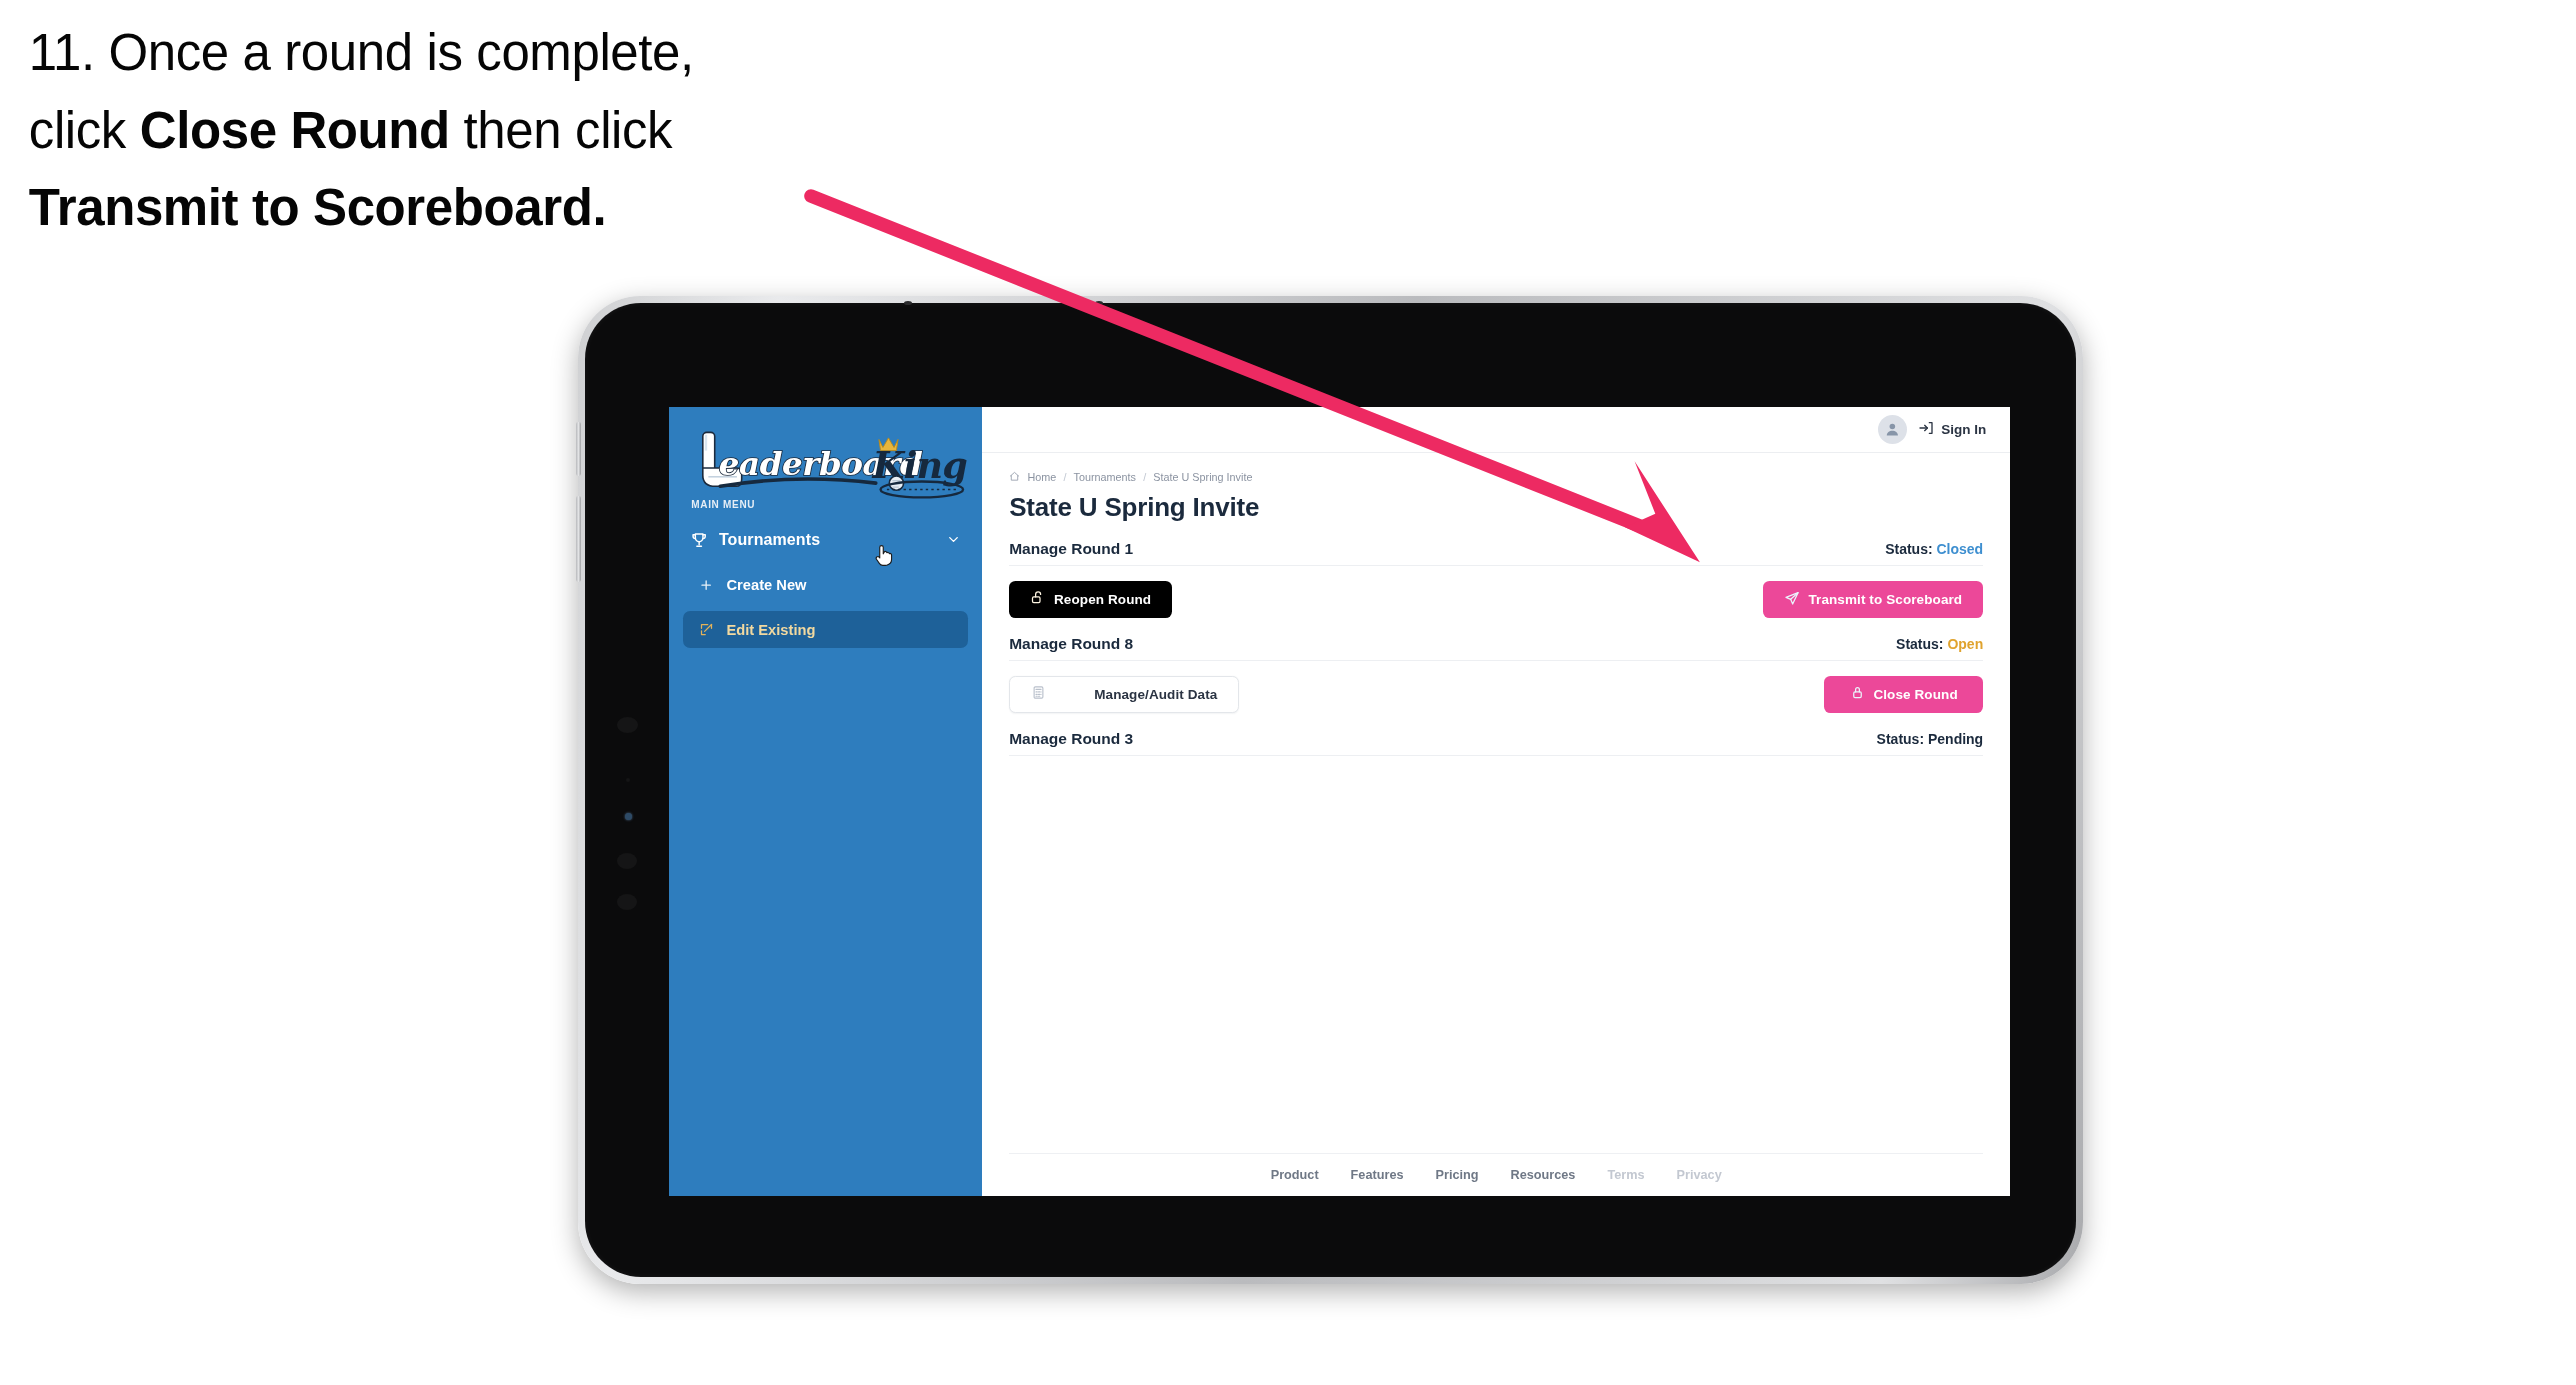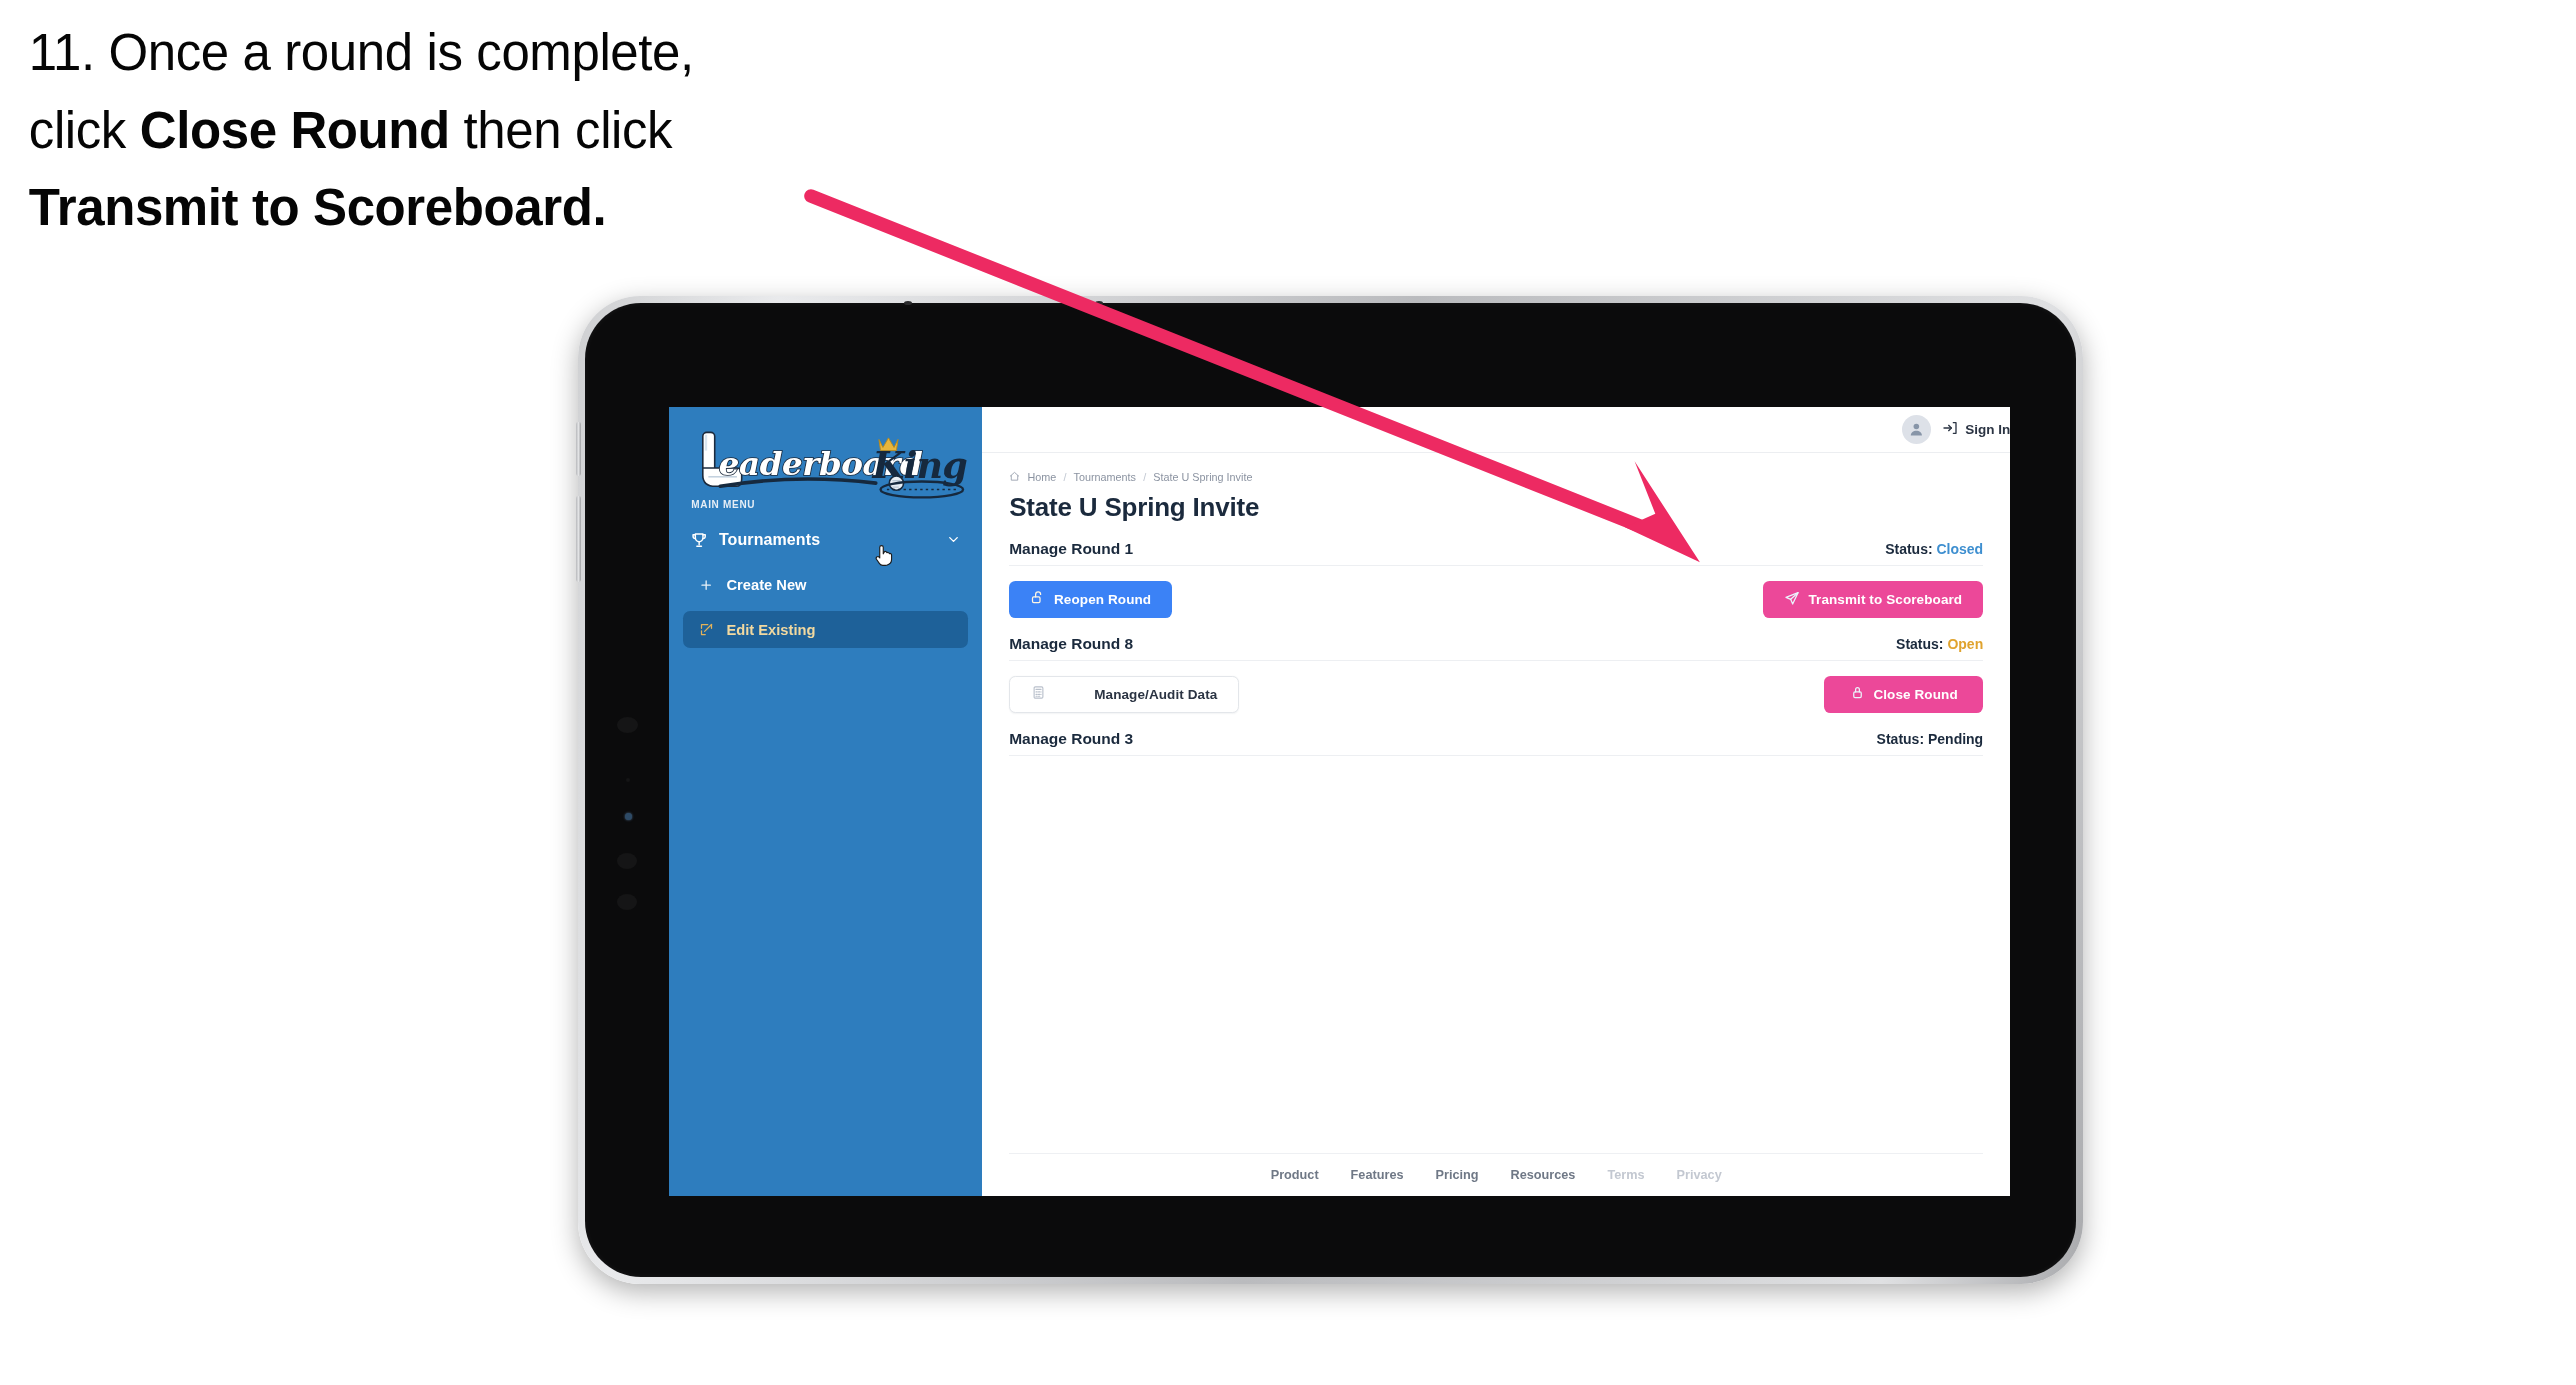--- a/index.html
+++ b/index.html
@@ -77,21 +77,21 @@
   .sub-item .sub-ico { width: 27px; display: flex; align-items: center; }
   .sub-item.active { background: #1E6199; color: #F2D9A0; }
   .sub-item.active .sub-ico svg { stroke: #E3B25A; }
 
   .cursor { position: absolute; left: 206px; top: 137px; pointer-events: none; }
 
   
   .main { flex: 1; background: #ffffff; position: relative; display: flex; flex-direction: column; }
   .topbar {
     height: 46px; display: flex; align-items: center; justify-content: flex-end;
-    border-bottom: 0.8px solid #eceef1; gap: 11px;
+    padding-right: 24px; border-bottom: 0.8px solid #eceef1; gap: 11px;
   }
   .avatar { width: 29.5px; height: 29.5px; border-radius: 50%; background: #dde1e8; display: flex; align-items: center; justify-content: center; }
   .signin { display: flex; align-items: center; gap: 7.2px; font-size: 13.5px; font-weight: 700; color: #2b3443; }
 
   .content { padding: 17.5px 27px 0 27px; flex: 1; }
   .breadcrumb { display: flex; align-items: center; gap: 7.2px; font-size: 10.8px; color: #8b93a1; }
   .breadcrumb .crumb { white-space: nowrap; }
   .breadcrumb .sep { color: #c2c8d2; }
   .page-title { font-size: 26px; font-weight: 700; color: #1b2a3d; margin-top: 8px; letter-spacing: -0.2px; }
 
@@ -104,21 +104,21 @@
   .round-status .val-open { color: #E0A32E; }
   .round-status .val-pending { color: #1b2a3d; }
   .round-actions { display: flex; align-items: center; justify-content: space-between; margin-top: 14.3px; min-height: 37px; }
 
   .btn {
     display: inline-flex; align-items: center; justify-content: center; gap: 8.8px;
     height: 37px; padding: 0 21px; border-radius: 6.4px; border: none;
     font-size: 13.5px; font-weight: 700; letter-spacing: 0.1px; cursor: pointer;
     font-family: "Liberation Sans", sans-serif;
   }
-  .btn-gold { background: #3b82f6; color: #ffffff; min-width: 159px; }
+  .btn-gold { background: #000000; color: #ffffff; min-width: 159px; }
   .btn-blue { background: #ec4899; color: #ffffff; min-width: 159px; }
   .btn-ghost { background: #ffffff; color: #2b3443; border: 0.8px solid #e3e6ea; box-shadow: 0 0.8px 1.6px rgba(20,30,50,0.05); min-width: 159px; gap: 48px; }
   .spacer { flex: 1; }
 
   .footer {
     height: 43px; display: flex; align-items: center; justify-content: center;
     gap: 32px; border-top: 0.8px solid #eef0f3; margin: 0 27px;
   }
   .footer a { font-size: 12.7px; font-weight: 700; color: #6f7886; text-decoration: none; }
   .footer a.muted { color: #c3c8d1; }

